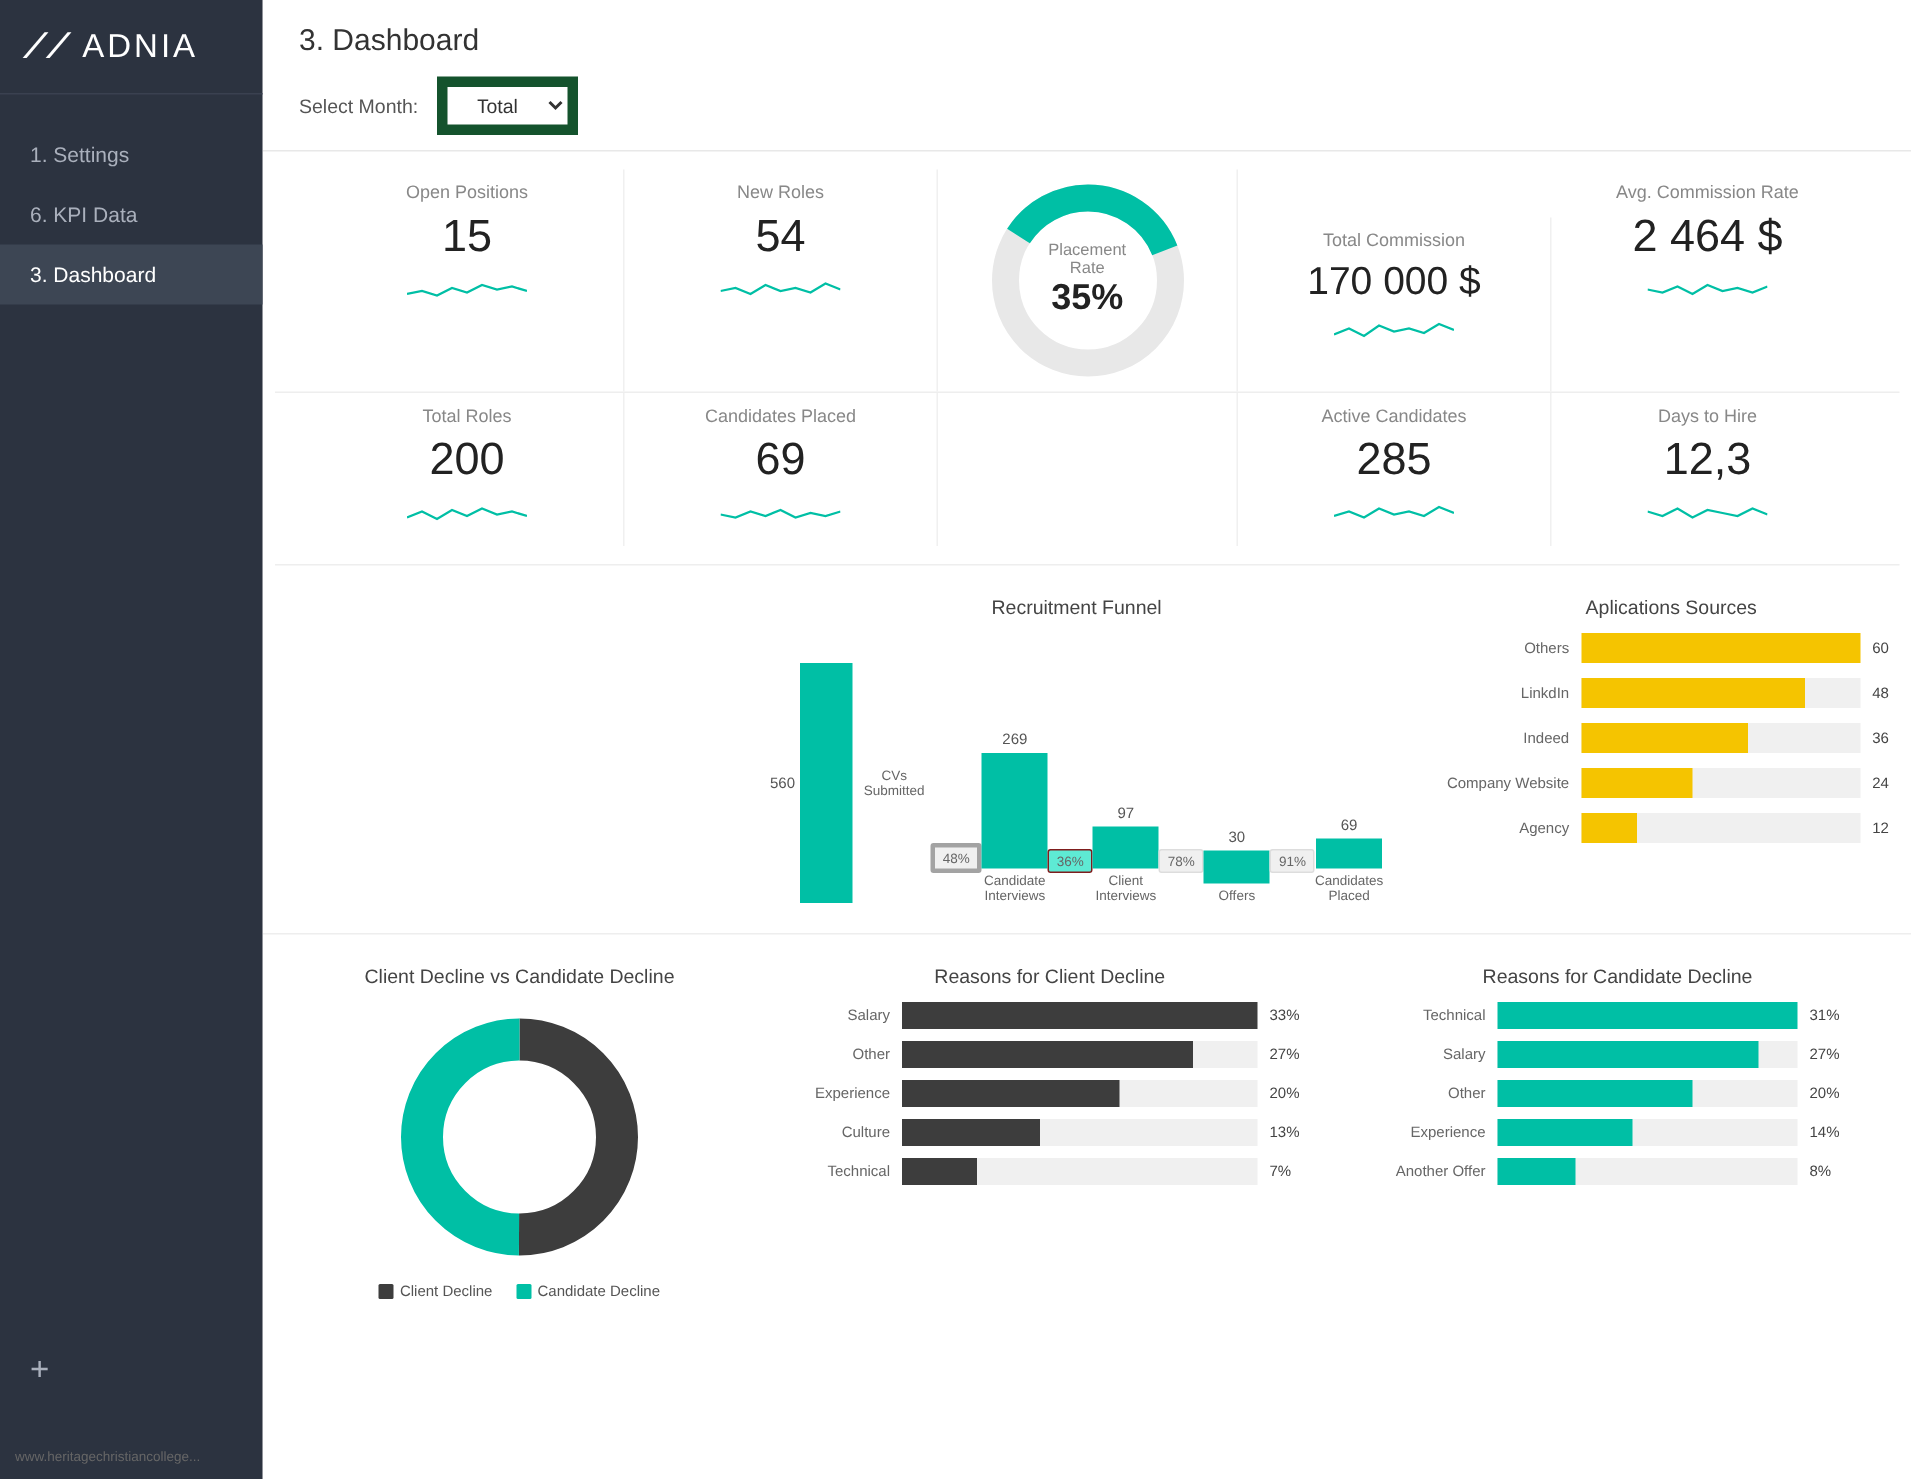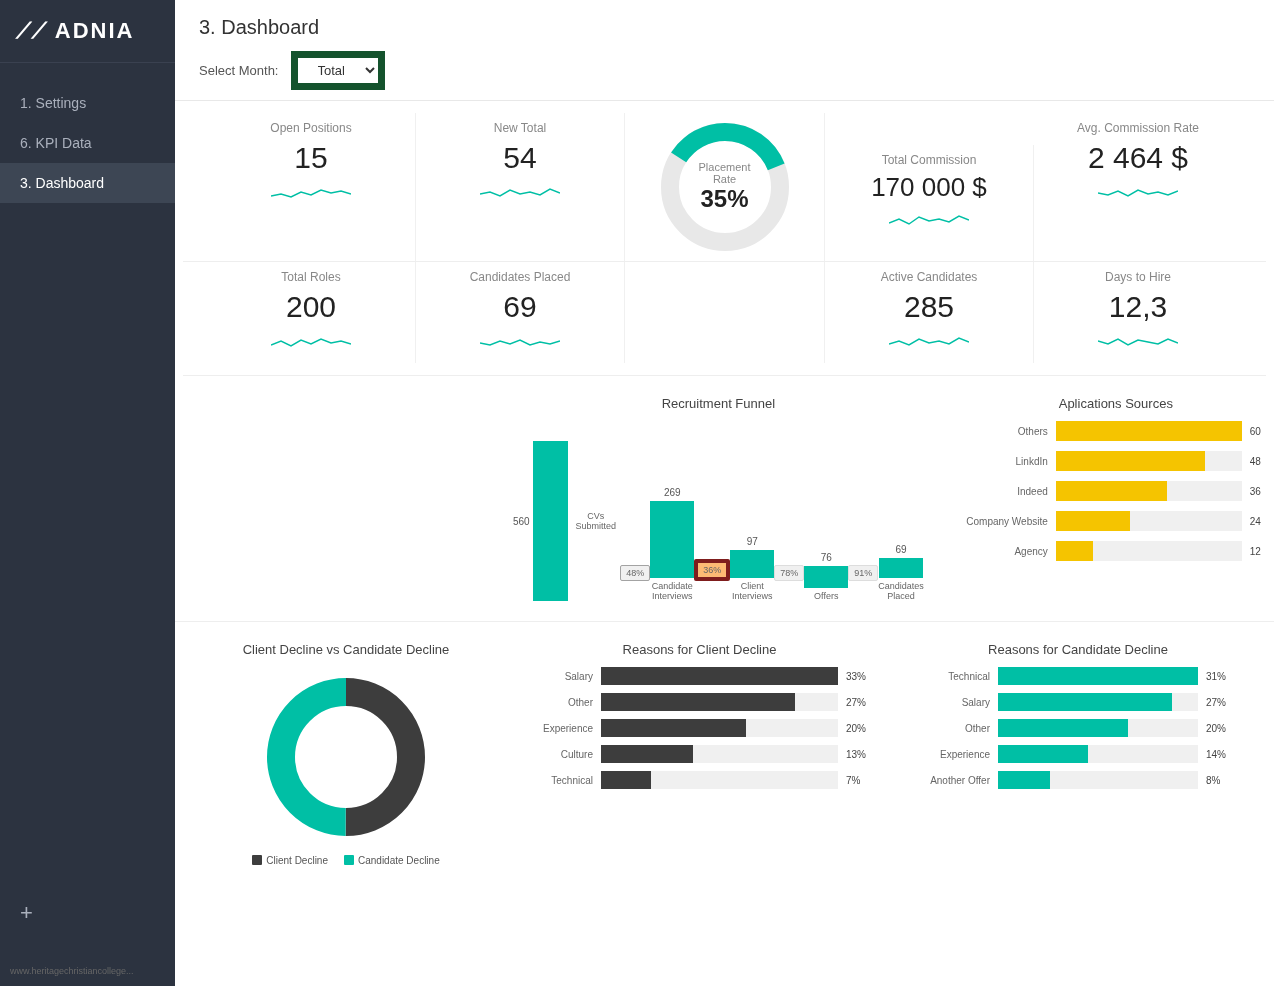--- a/index.html
+++ b/index.html
@@ -23,21 +23,21 @@
       border-bottom: 1px solid #3a4150;
     }
     #sidebar-logo .logo-icon {
       font-size: 22px;
       font-weight: bold;
       color: #fff;
       margin-right: 8px;
     }
     #sidebar-logo .logo-text {
       font-size: 22px;
-      font-weight: 700;
+      font-weight: 400;
       color: #fff;
       letter-spacing: 2px;
     }
     .sidebar-nav {
       display: flex;
       flex-direction: column;
       margin-top: 20px;
     }
     .sidebar-item {
       padding: 12px 20px;
@@ -268,21 +268,21 @@
 
     <div style="flex:1; text-align:center; padding: 8px 12px; border-right:1px solid #f0f0f0;">
       <div class="kpi-label">Open Positions</div>
       <div class="kpi-value">15</div>
       <svg class="kpi-sparkline" viewBox="0 0 80 20">
         <polyline points="0,14 10,12 20,15 30,10 40,13 50,8 60,11 70,9 80,12" fill="none" stroke="#00bfa5" stroke-width="1.5"></polyline>
       </svg>
     </div>
 
     <div style="flex:1; text-align:center; padding: 8px 12px; border-right:1px solid #f0f0f0;">
-      <div class="kpi-label">New Total</div>
+      <div class="kpi-label">New Roles</div>
       <div class="kpi-value">54</div>
       <svg class="kpi-sparkline" viewBox="0 0 80 20">
         <polyline points="0,12 10,10 20,14 30,8 40,12 50,10 60,13 70,7 80,11" fill="none" stroke="#00bfa5" stroke-width="1.5"></polyline>
       </svg>
     </div>
 
     <div style="width:200px; display:flex; align-items:center; justify-content:center; border-right:1px solid #f0f0f0; padding: 4px;">
       <div class="donut-container" style="width:140px;height:140px;position:relative;">
         <svg viewBox="0 0 140 140" width="140" height="140">
           <circle cx="70" cy="70" r="55" fill="none" stroke="#e8e8e8" stroke-width="18"></circle>
@@ -359,43 +359,43 @@
       <div class="chart-title">Recruitment Funnel</div>
       <div style="display:flex; align-items:flex-end; justify-content:space-around; height:180px; position:relative;">
 
         <div style="display:flex;flex-direction:row;align-items:center;gap:3px;">
           <span style="font-size:10px;color:#555;">560</span>
           <div style="width:44px;height:160px;background:#00bfa5;"></div>
           <span style="font-size:9px;color:#666;text-align:center;max-width:60px;">CVs Submitted</span>
         </div>
 
         <div style="display:flex;flex-direction:column;align-items:center;gap:3px;padding-bottom:20px;">
-          <span style="background:#f0f0f0;border:1px solid #a3a3a3;padding:2px 5px;font-size:9px;color:#666;border-radius:2px;">48%</span>
+          <span style="background:#f0f0f0;border:3px solid #a3a3a3;padding:2px 5px;font-size:9px;color:#666;border-radius:2px;">48%</span>
         </div>
 
         <div style="display:flex;flex-direction:column;align-items:center;gap:3px;">
           <span style="font-size:10px;color:#555;">269</span>
           <div style="width:44px;height:77px;background:#00bfa5;"></div>
           <span style="font-size:9px;color:#666;text-align:center;max-width:65px;">Candidate Interviews</span>
         </div>
         <div style="display:flex;flex-direction:column;align-items:center;gap:3px;padding-bottom:20px;">
-          <span style="background:#fdba74;border:4px solid #7f1d1d;padding:2px 5px;font-size:9px;color:#666;border-radius:2px;">36%</span>
+          <span style="background:#5eead4;border:1px solid #7f1d1d;padding:2px 5px;font-size:9px;color:#666;border-radius:2px;">36%</span>
         </div>
 
         <div style="display:flex;flex-direction:column;align-items:center;gap:3px;">
           <span style="font-size:10px;color:#555;">97</span>
           <div style="width:44px;height:28px;background:#00bfa5;"></div>
           <span style="font-size:9px;color:#666;text-align:center;max-width:60px;">Client Interviews</span>
         </div>
         <div style="display:flex;flex-direction:column;align-items:center;gap:3px;padding-bottom:20px;">
           <span style="background:#f0f0f0;border:1px solid #ddd;padding:2px 5px;font-size:9px;color:#666;border-radius:2px;">78%</span>
         </div>
 
         <div style="display:flex;flex-direction:column;align-items:center;gap:3px;">
-          <span style="font-size:10px;color:#555;">76</span>
+          <span style="font-size:10px;color:#555;">30</span>
           <div style="width:44px;height:22px;background:#00bfa5;"></div>
           <span style="font-size:9px;color:#666;text-align:center;max-width:50px;">Offers</span>
         </div>
         <div style="display:flex;flex-direction:column;align-items:center;gap:3px;padding-bottom:20px;">
           <span style="background:#f0f0f0;border:1px solid #ddd;padding:2px 5px;font-size:9px;color:#666;border-radius:2px;">91%</span>
         </div>
 
         <div style="display:flex;flex-direction:column;align-items:center;gap:3px;">
           <span style="font-size:10px;color:#555;">69</span>
           <div style="width:44px;height:20px;background:#00bfa5;"></div>

